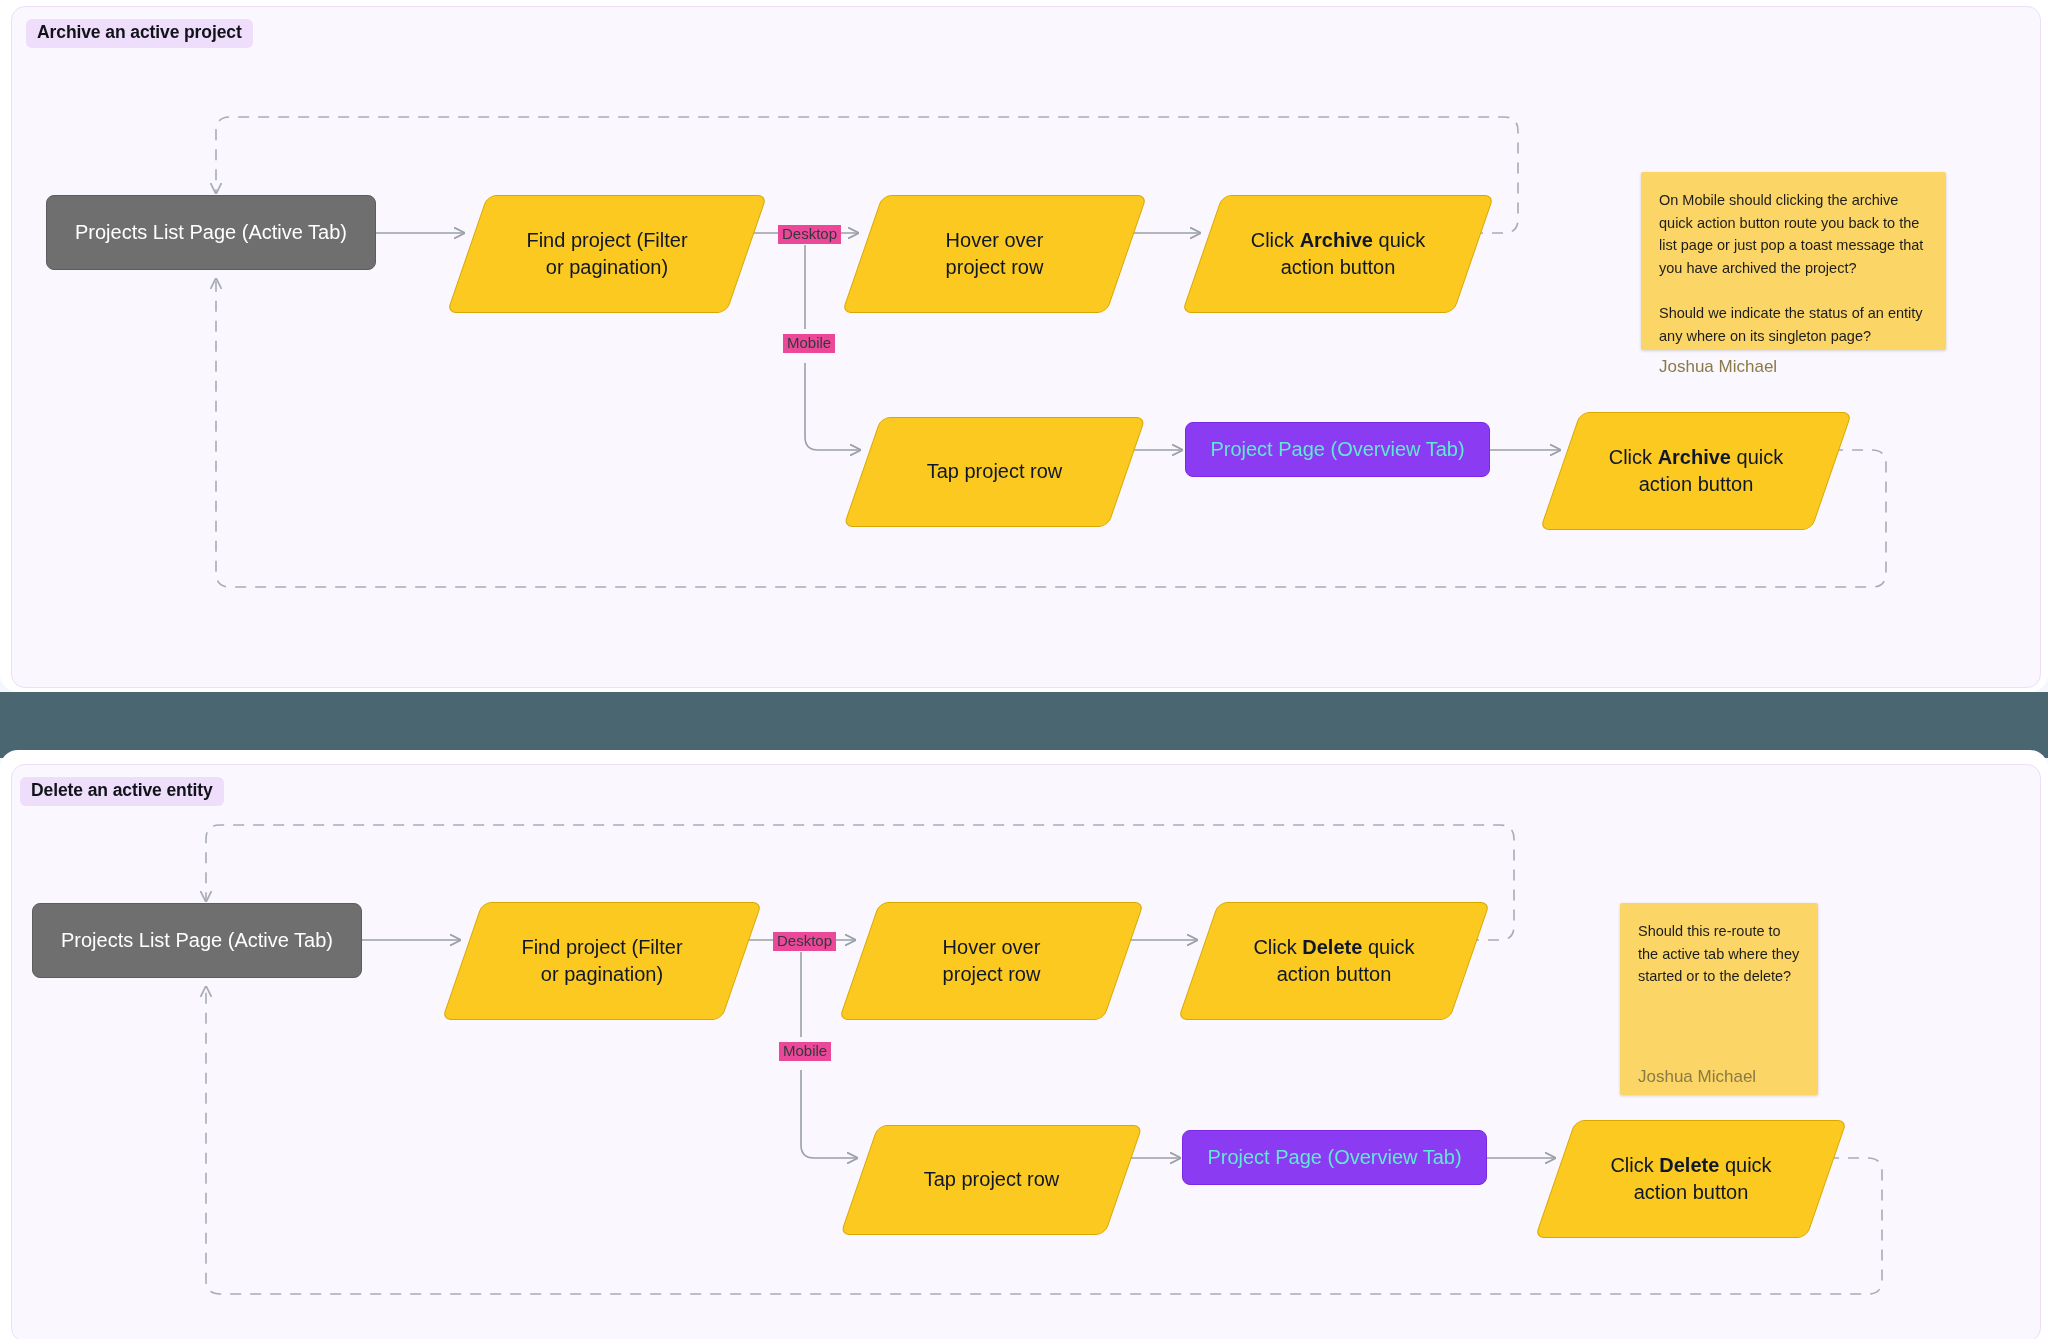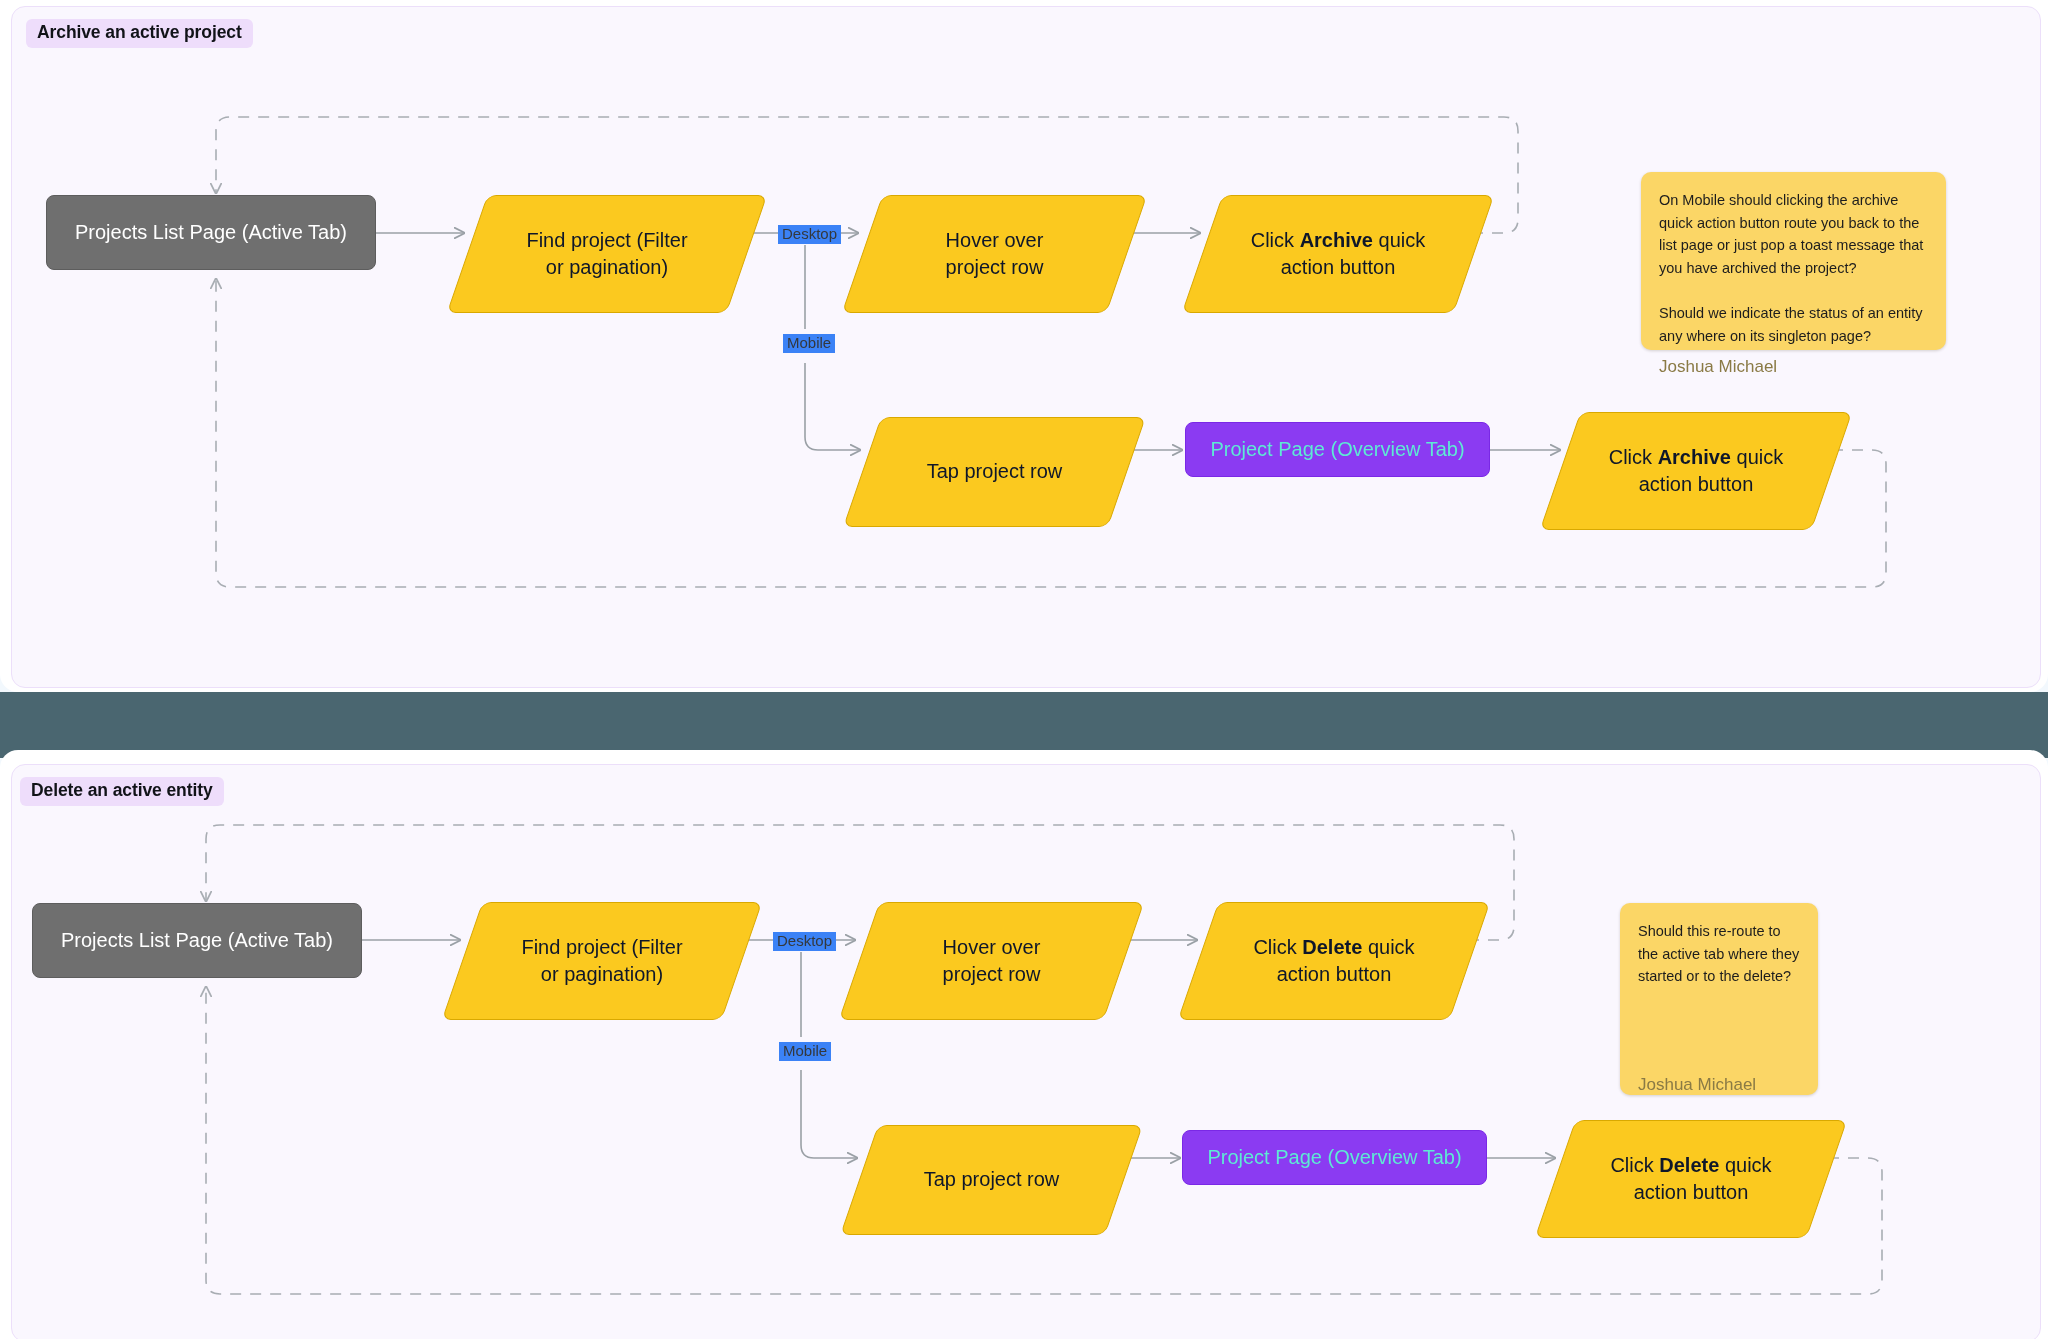--- a/index.html
+++ b/index.html
@@ -119,32 +119,32 @@
     padding: 0 12px;
   }
   .node.para .para-label b { font-weight: 700; text-align: right; }
 
   
   .edge-label {
     position: absolute;
     font-size: 15px;
     color: #34383d;
     white-space: nowrap;
-    background: #3b82f6;
+    background: #ec4899;
     padding: 1px 4px;
     line-height: 1.1;
   }
 
   
   .sticky {
     position: absolute;
     background: #fbd666;
-    border-radius: 10px;
+    border-radius: 2px;
     box-sizing: border-box;
-    padding: 17px 18px 0 18px;
+    padding: 17px 18px 8px 18px;
     box-shadow: 0 1px 3px rgba(40,30,0,0.18);
     display: flex;
     flex-direction: column;
   }
   .sticky .sticky-body {
     font-size: 14.5px;
     color: #1d1d1d;
     line-height: 1.56;
     flex: 1 1 auto;
     white-space: pre-line;

